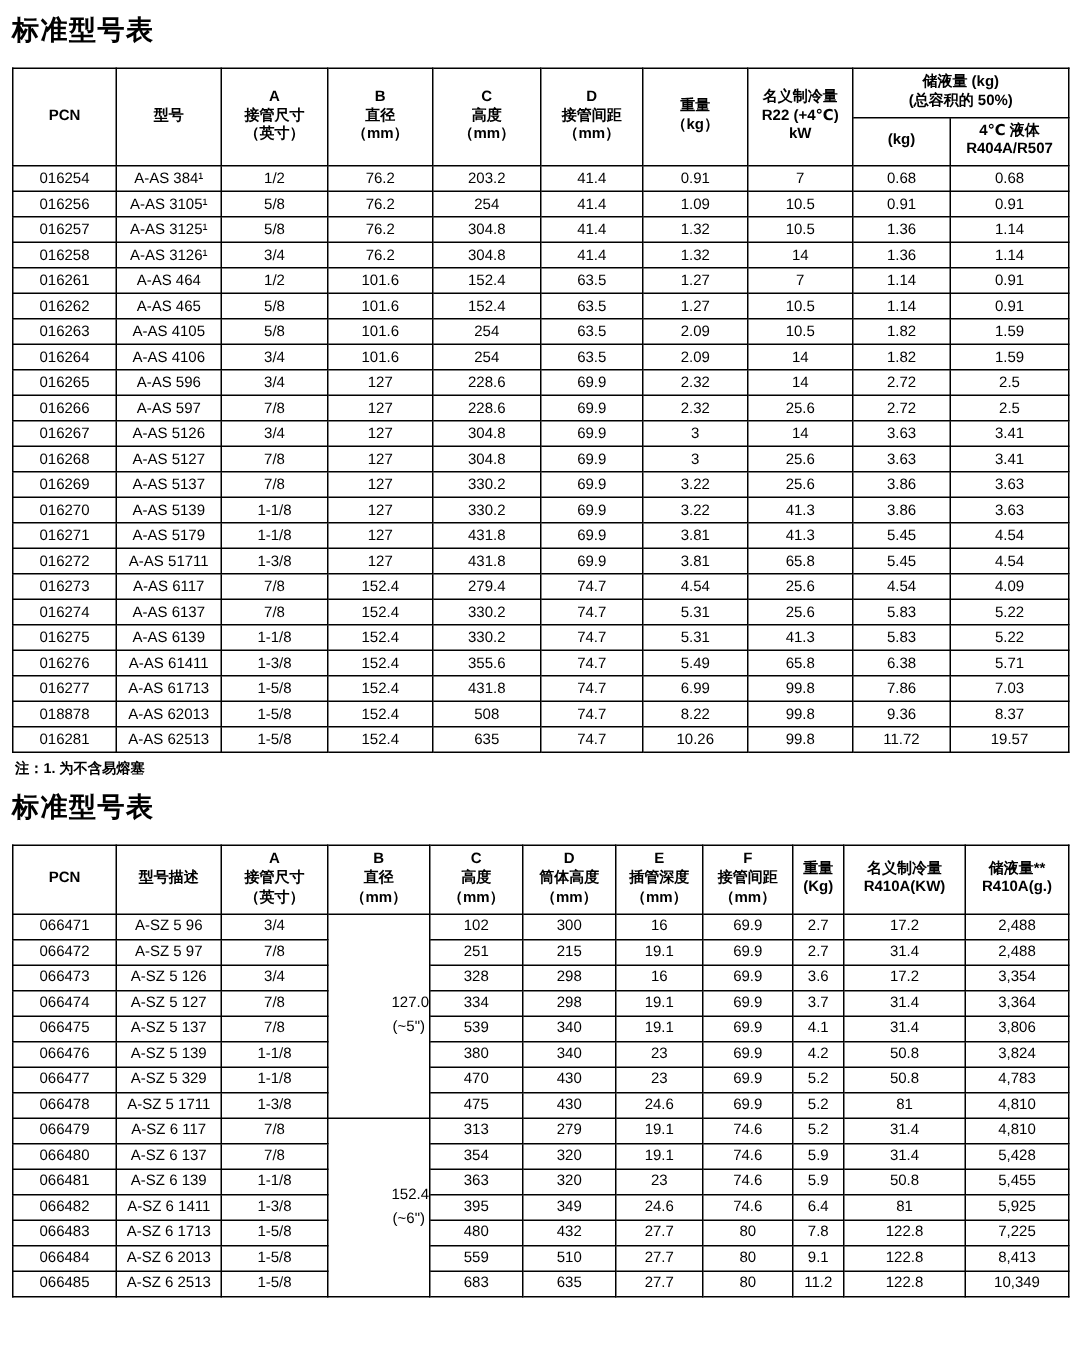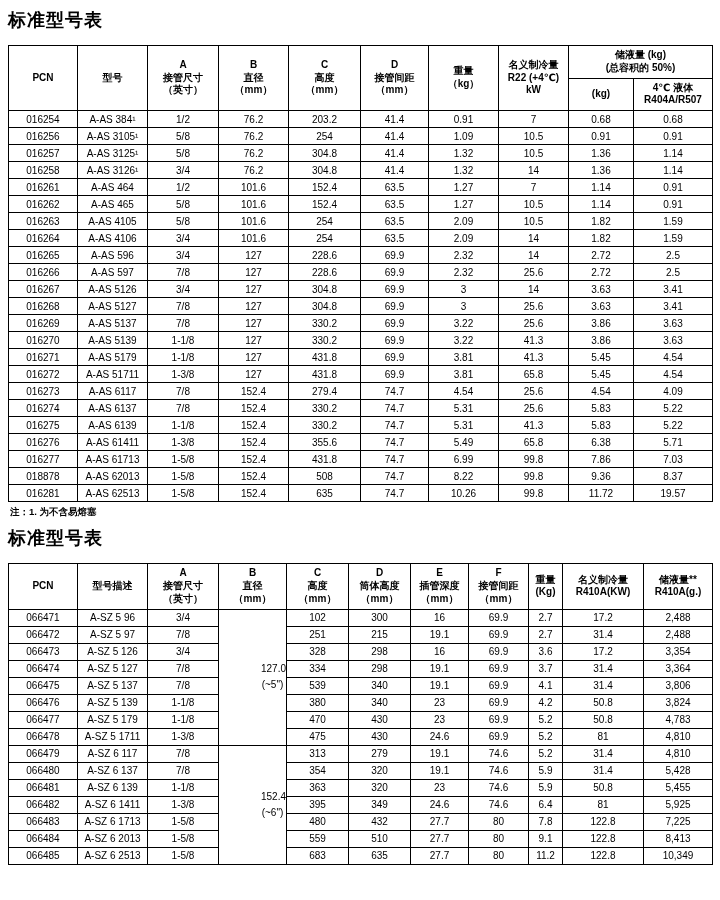--- a/index.html
+++ b/index.html
@@ -463,21 +463,21 @@
           <td>380</td>
           <td>340</td>
           <td>23</td>
           <td>69.9</td>
           <td>4.2</td>
           <td>50.8</td>
           <td>3,824</td>
         </tr>
         <tr>
           <td>066477</td>
-          <td>A-SZ 5 179</td>
+          <td>A-SZ 5 329</td>
           <td>1-1/8</td>
           <td>470</td>
           <td>430</td>
           <td>23</td>
           <td>69.9</td>
           <td>5.2</td>
           <td>50.8</td>
           <td>4,783</td>
         </tr>
         <tr>

